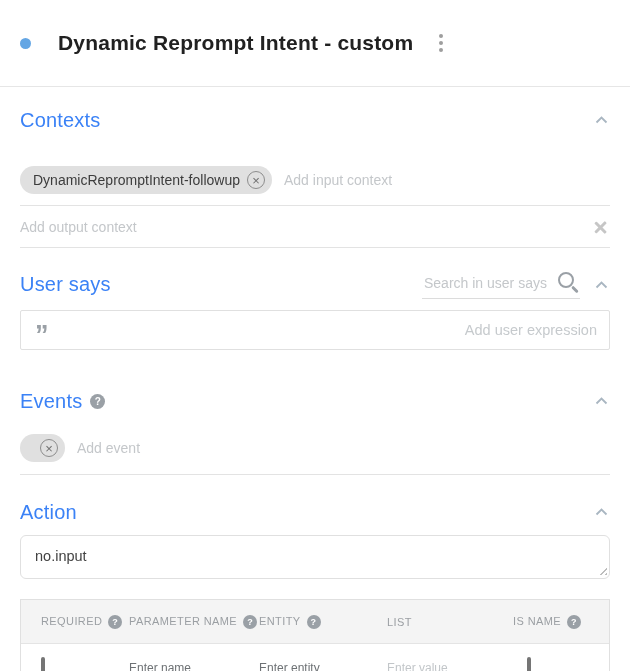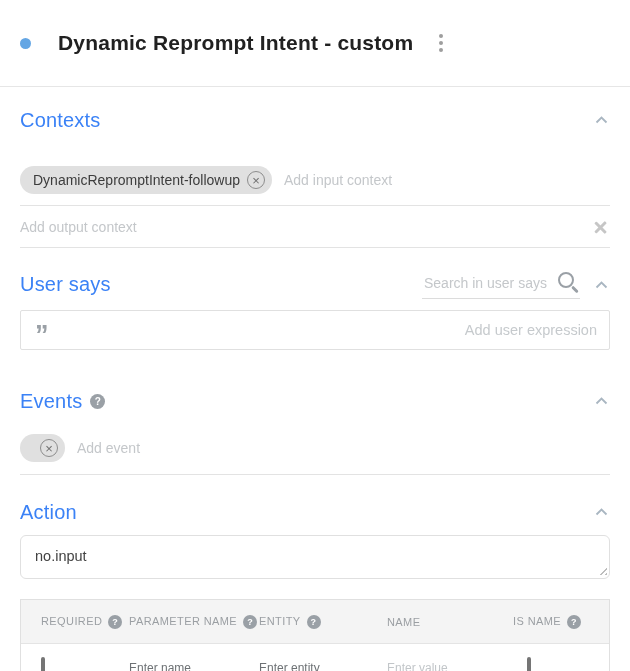--- a/index.html
+++ b/index.html
@@ -197,21 +197,21 @@
       </span>
       <span class="cell">
         <span>PARAMETER NAME</span>
         <span class="help-icon">?</span>
       </span>
       <span class="cell">
         <span>ENTITY</span>
         <span class="help-icon">?</span>
       </span>
       <span class="cell">
-        <span>NAME</span>
+        <span>LIST</span>
       </span>
       <span class="cell">
         <span>IS NAME</span>
         <span class="help-icon">?</span>
       </span>
     </div>
 
     <div class="p-row p-body">
       <span><span class="checkbox"></span></span>
       <input class="cell-input dark" placeholder="Enter name" style="">

